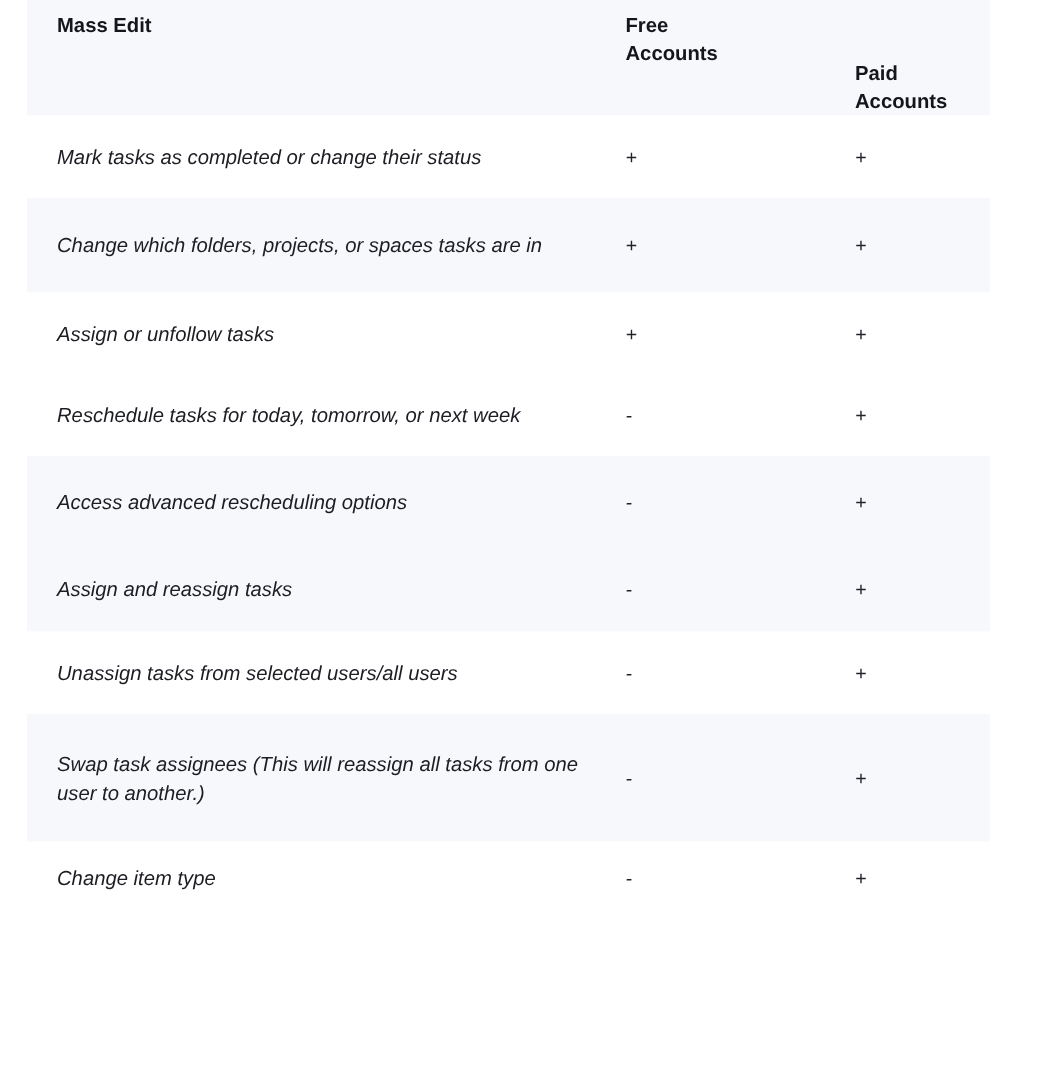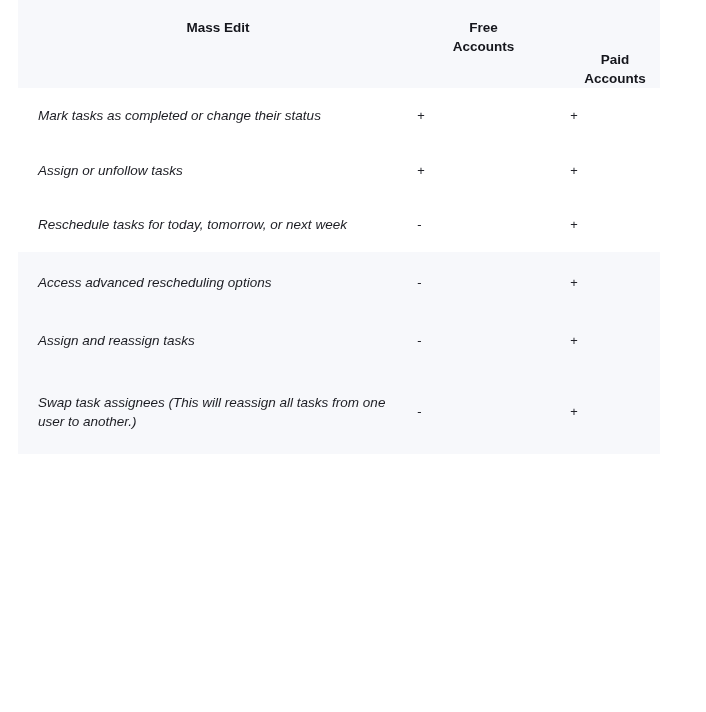--- a/index.html
+++ b/index.html
@@ -38,22 +38,21 @@
     font-weight: bold;
     font-size: 13.5px;
     line-height: 19px;
     color: #15161c;
     padding: 0;
     height: 66px;
     box-sizing: border-box;
   }
 
   thead th .hcell {
-    padding-top: 18px;
-    text-align: center;
+    padding-top: 7px;
   }
 
   thead th.th-feature .hcell { padding-left: 20px; }
   thead th.th-free .hcell    { padding-left: 19px; }
   thead th.th-paid .hcell    { padding-left: 20px; margin-top: 32px; }
 
   thead th .hline { display: block; }
 
   tbody tr.row-white { background: #ffffff; }
   tbody tr.row-tint  { background: #f7f8fb; }
@@ -123,20 +122,25 @@
     </tr>
   </thead>
   <tbody>
 
     <tr class="row-white h-55">
       <td class="cell-feature">Mark tasks as completed or change their status</td>
       <td class="cell-mark cell-free">+</td>
       <td class="cell-mark cell-paid">+</td>
     </tr>
 
+    <tr class="row-tint h-63">
+      <td class="cell-feature">Change which folders, projects, or spaces tasks are in</td>
+      <td class="cell-mark cell-free">+</td>
+      <td class="cell-mark cell-paid">+</td>
+    </tr>
 
     <tr class="row-white h-54">
       <td class="cell-feature">Assign or unfollow tasks</td>
       <td class="cell-mark cell-free">+</td>
       <td class="cell-mark cell-paid">+</td>
     </tr>
 
 
     <tr class="row-white h-55b">
       <td class="cell-feature">Reschedule tasks for today, tomorrow, or next week</td>
@@ -150,22 +154,32 @@
       <td class="cell-mark cell-paid">+</td>
     </tr>
 
 
     <tr class="row-tint h-57">
       <td class="cell-feature">Assign and reassign tasks</td>
       <td class="cell-mark cell-free">-</td>
       <td class="cell-mark cell-paid">+</td>
     </tr>
 
+    <tr class="row-white h-55c">
+      <td class="cell-feature">Unassign tasks from selected users/all users</td>
+      <td class="cell-mark cell-free">-</td>
+      <td class="cell-mark cell-paid">+</td>
+    </tr>
 
     <tr class="row-tint h-85">
       <td class="cell-feature">Swap task assignees (This will reassign all tasks from one user to another.)</td>
       <td class="cell-mark cell-free">-</td>
       <td class="cell-mark cell-paid">+</td>
     </tr>
 
+    <tr class="row-white h-49">
+      <td class="cell-feature">Change item type</td>
+      <td class="cell-mark cell-free">-</td>
+      <td class="cell-mark cell-paid">+</td>
+    </tr>
 
   </tbody>
 </table>
 
 </body></html>

